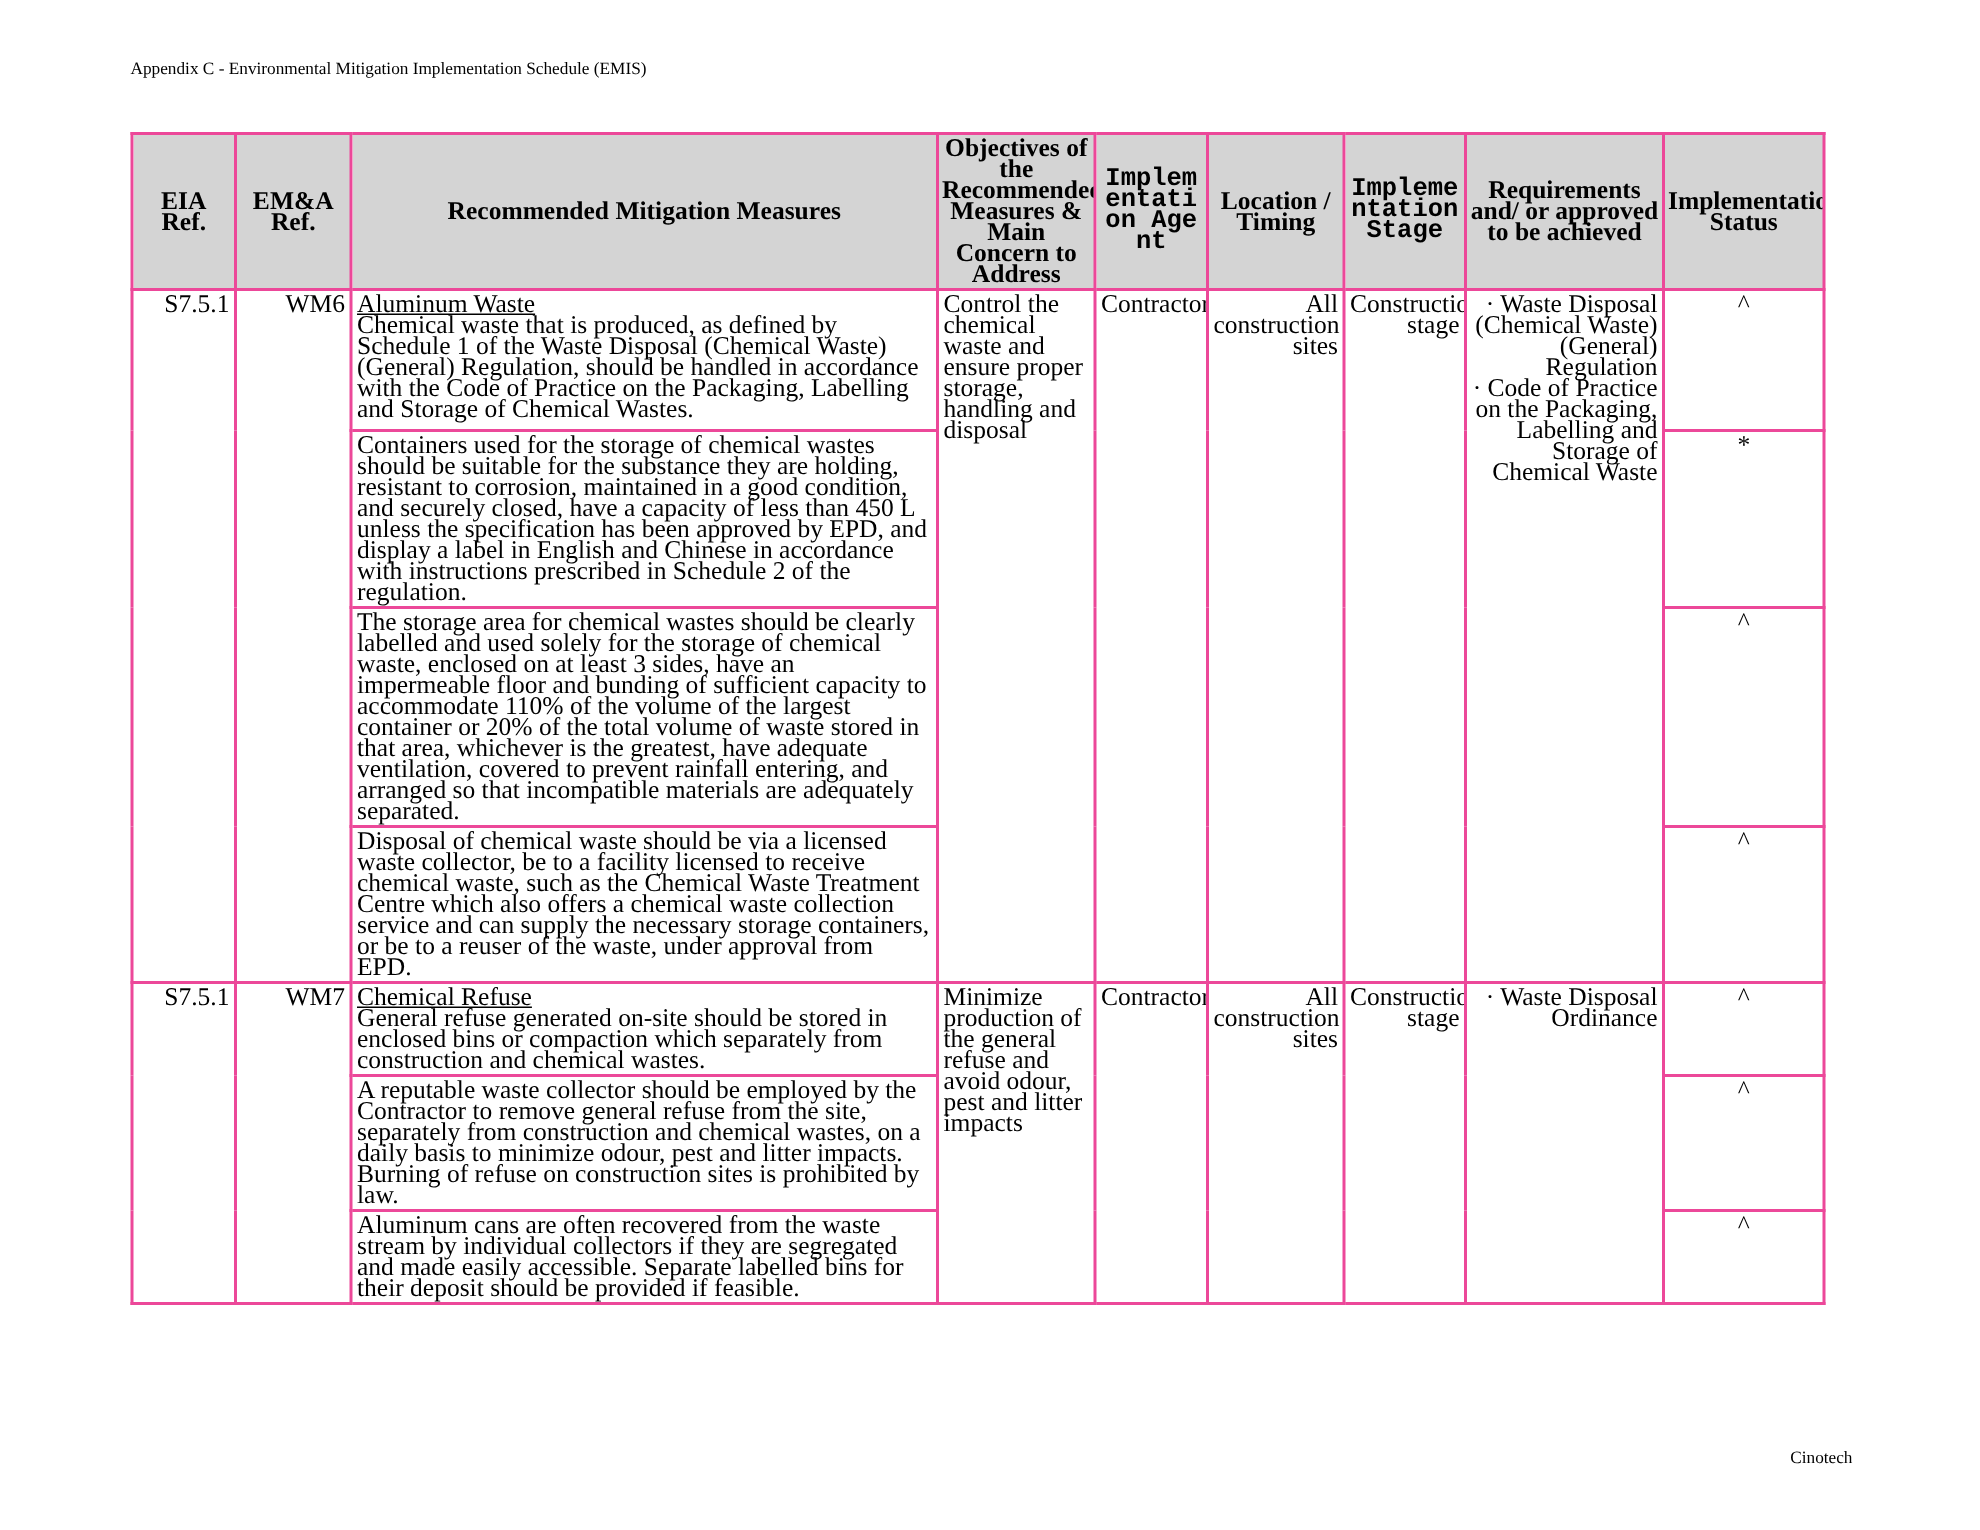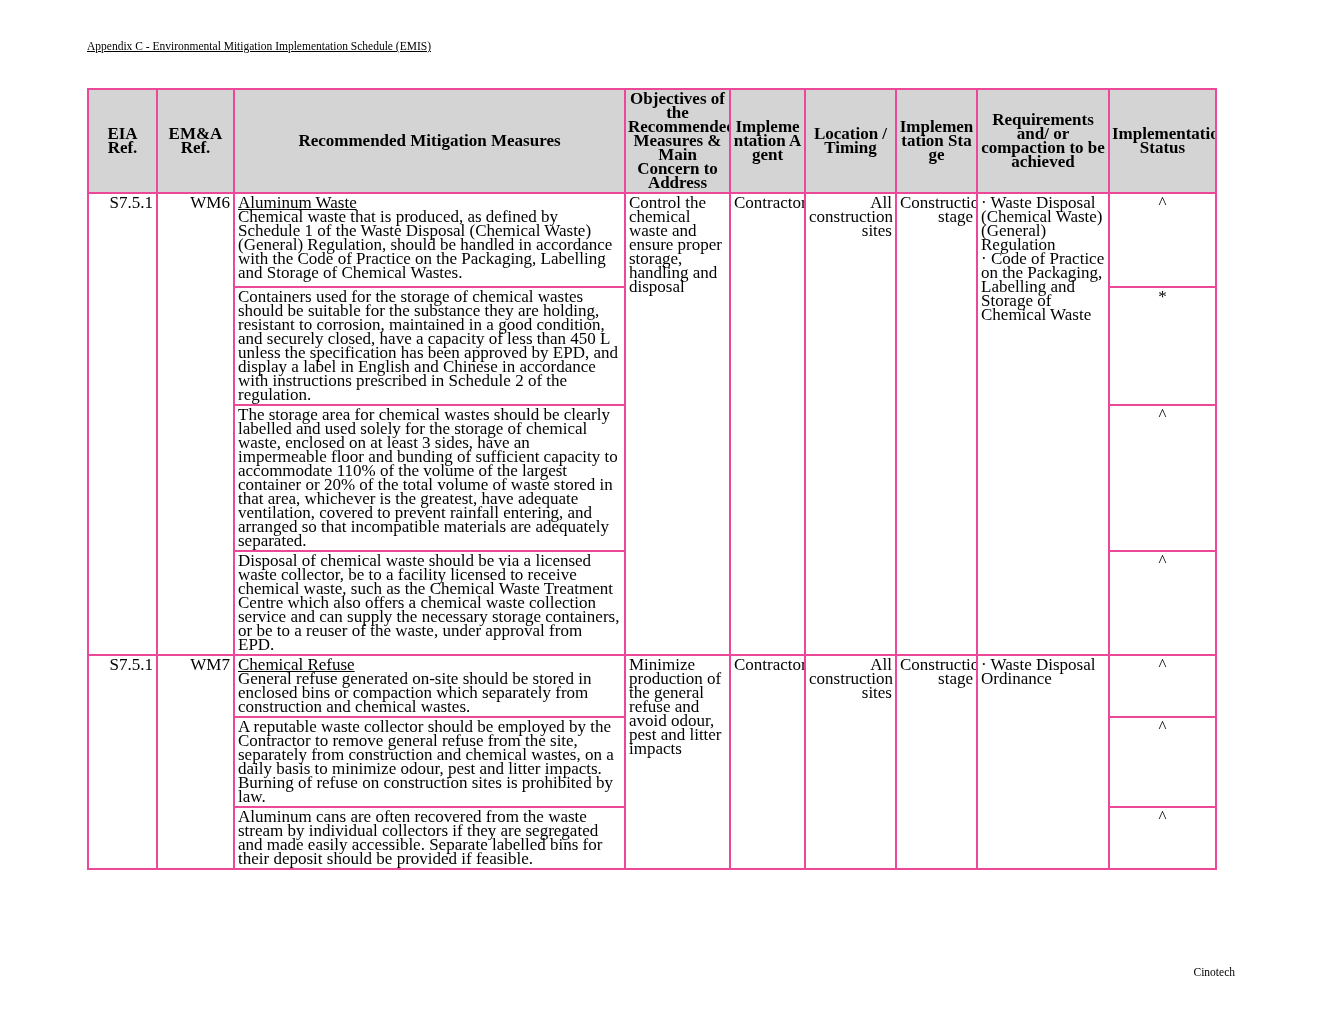--- a/index.html
+++ b/index.html
@@ -16,21 +16,20 @@
     background: #ffffff;
     overflow: hidden;
   }
   .appendix-note {
     position: absolute;
     left: 87px;
     top: 39px;
     font-size: 11.5px;
     line-height: 14px;
     white-space: nowrap;
-    text-decoration: underline;
   }
   table.emis {
     position: absolute;
     left: 87px;
     top: 88px;
     width: 1128px;
     border-collapse: collapse;
     table-layout: fixed;
   }
   table.emis th, table.emis td {
@@ -42,25 +41,25 @@
     overflow: hidden;
   }
   table.emis thead th {
     background: #d4d4d4;
     font-weight: bold;
     text-align: center;
     vertical-align: middle;
     height: 71px;
     padding: 2px 2px;
   }
-  .wbreak { word-break: break-all; }
+  .wbreak { word-break: break-all; font-family: Liberation Mono, monospace; }
   .c-center { text-align: right; }
   .c-status { text-align: center; padding-top: 3px; }
   .measure-heading { text-decoration: underline; }
-  .req-item { margin: 0 0 0 0; }
+  .req-item { margin: 0 0 0 0; text-align: right; }
   
   .h1a { height: 88px; }
   .h1b { height: 93px; }
   .h1c { height: 114px; }
   .h1d { height: 81px; }
   .h2a { height: 56px; }
   .h2b { height: 71px; }
   .h2c { height: 51px; }
   .footer-page {
     position: absolute;
@@ -99,21 +98,21 @@
     </colgroup>
     <thead>
       <tr>
         <th>EIA Ref.</th>
         <th>EM&amp;A Ref.</th>
         <th>Recommended Mitigation Measures</th>
         <th>Objectives of the Recommended Measures &amp; Main Concern to Address</th>
         <th class="wbreak">Implementation Agent</th>
         <th>Location / Timing</th>
         <th class="wbreak">Implementation Stage</th>
-        <th>Requirements and/ or compaction to be achieved</th>
+        <th>Requirements and/ or approved to be achieved</th>
         <th>Implementation Status</th>
       </tr>
     </thead>
     <tbody>
 
       <tr>
         <td rowspan="4" class="c-center">S7.5.1</td>
         <td rowspan="4" class="c-center">WM6</td>
         <td class="h1a">
           <div class="measure-heading">Aluminum Waste</div>

